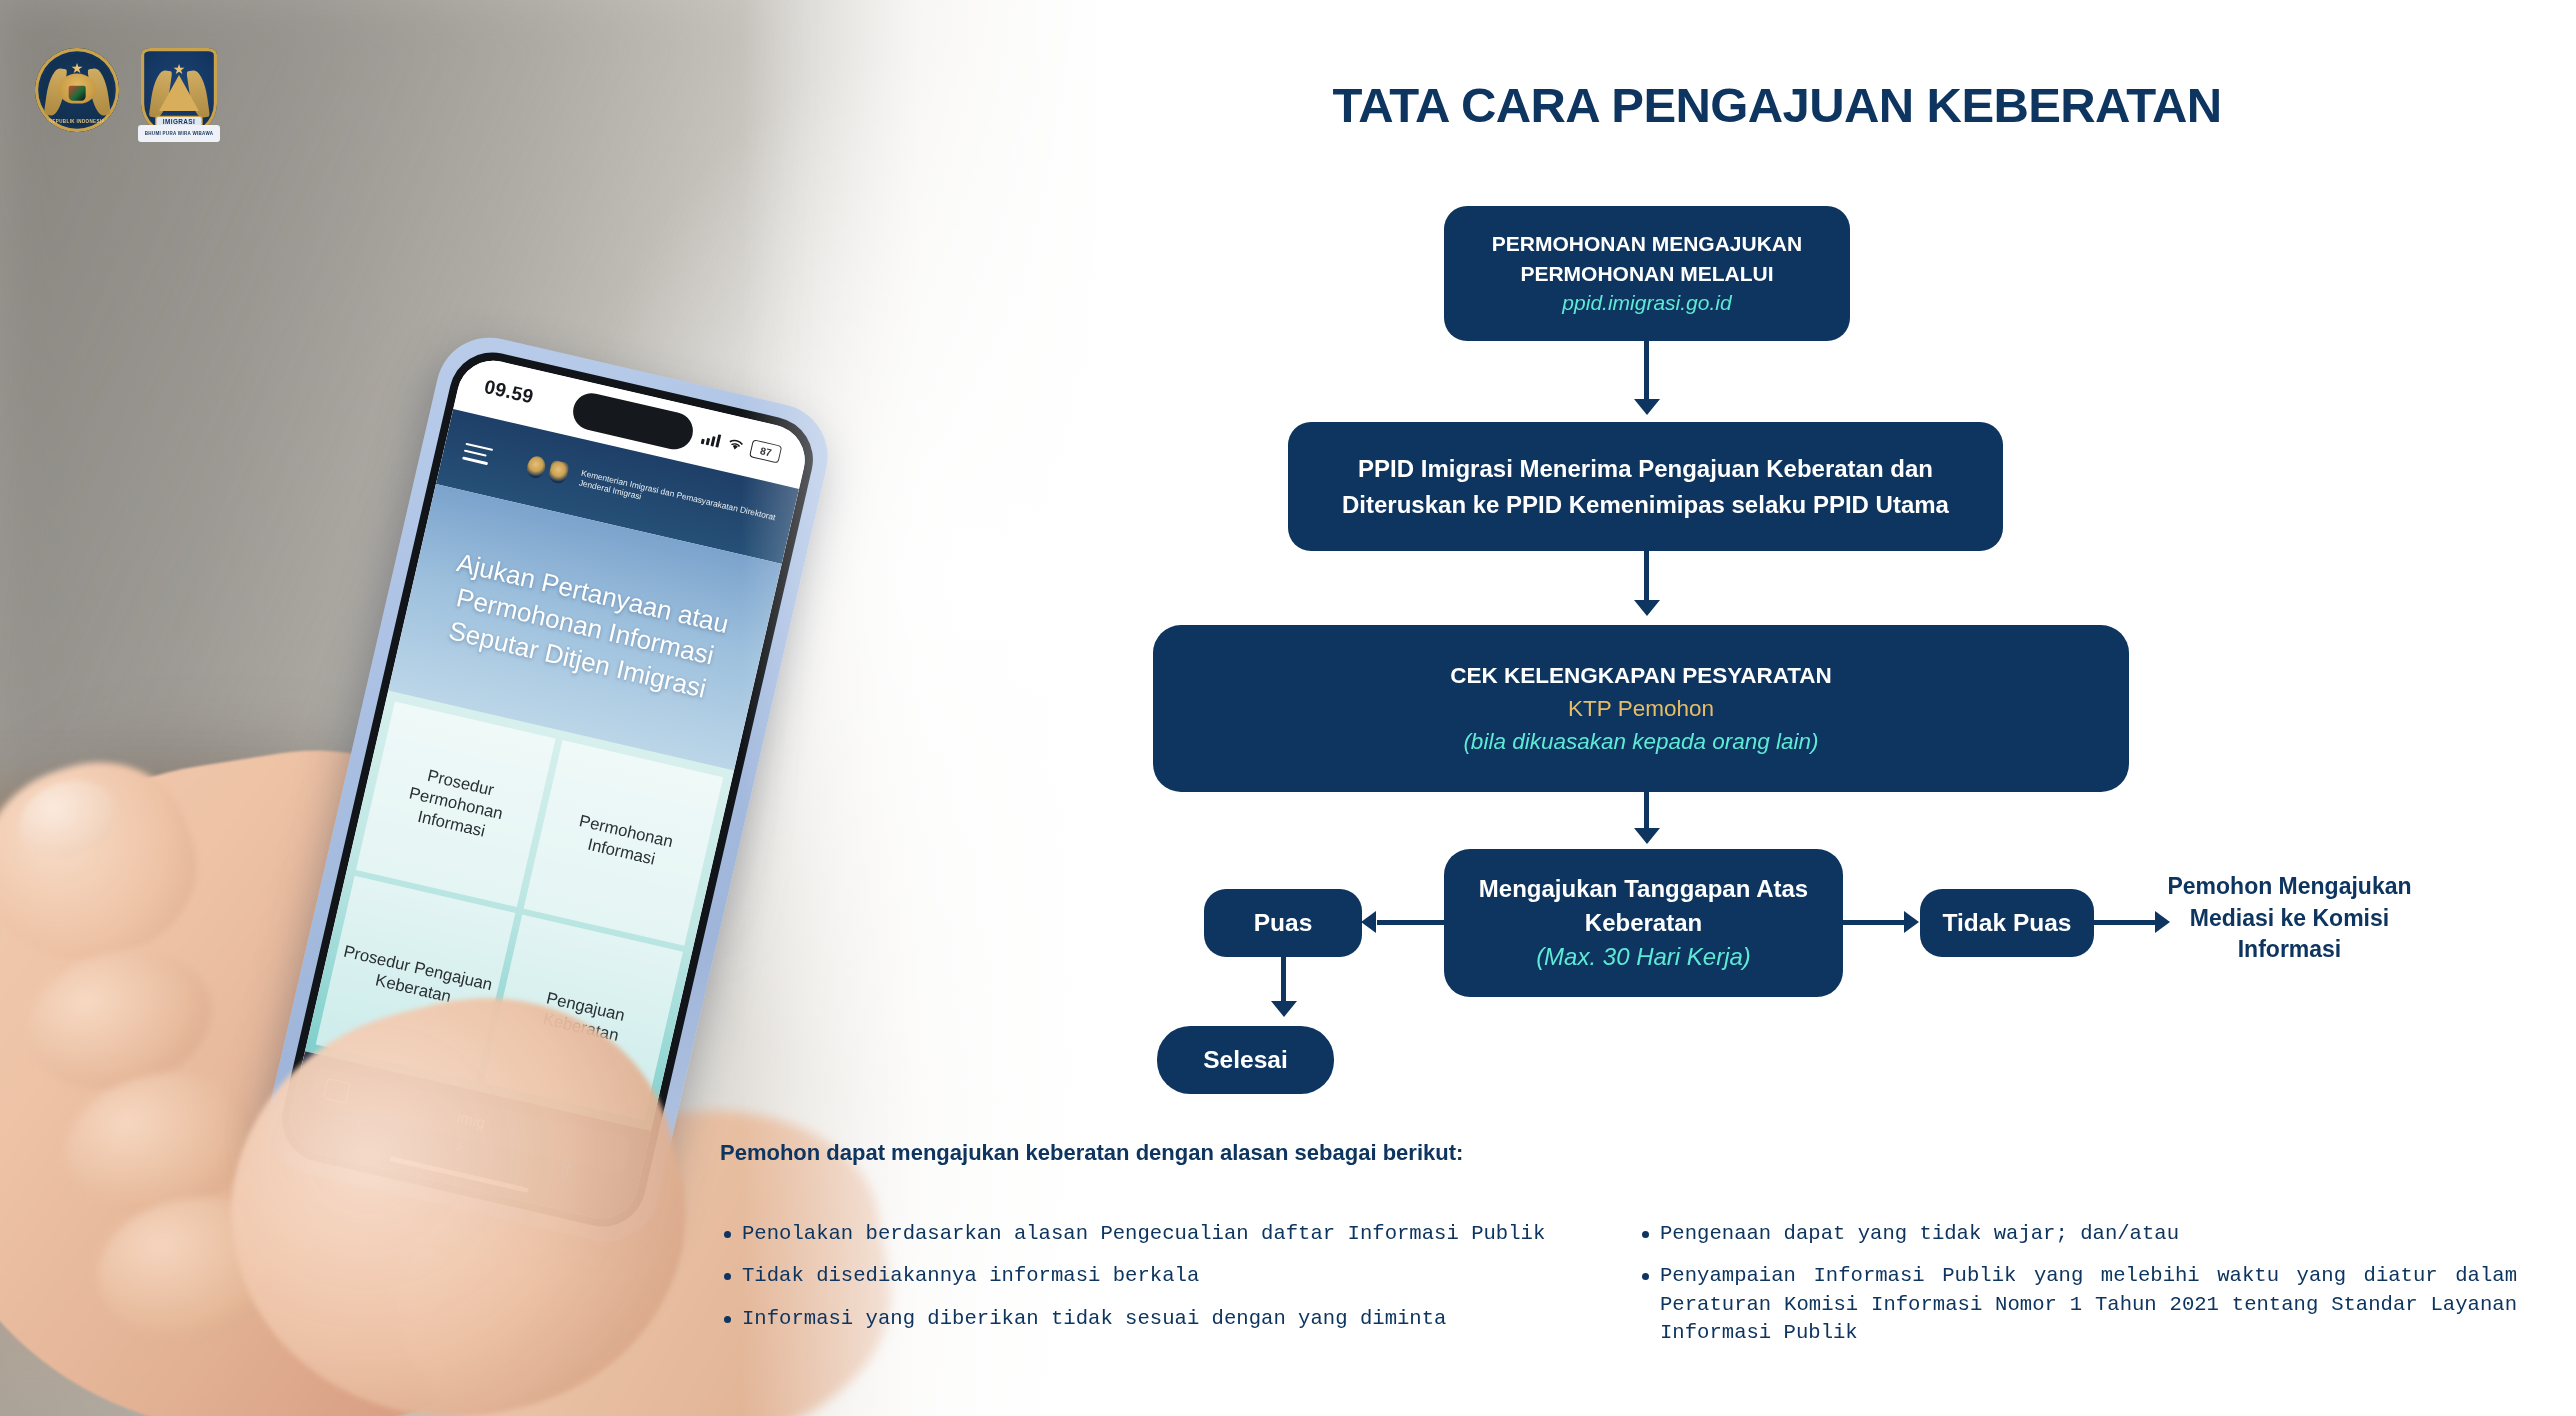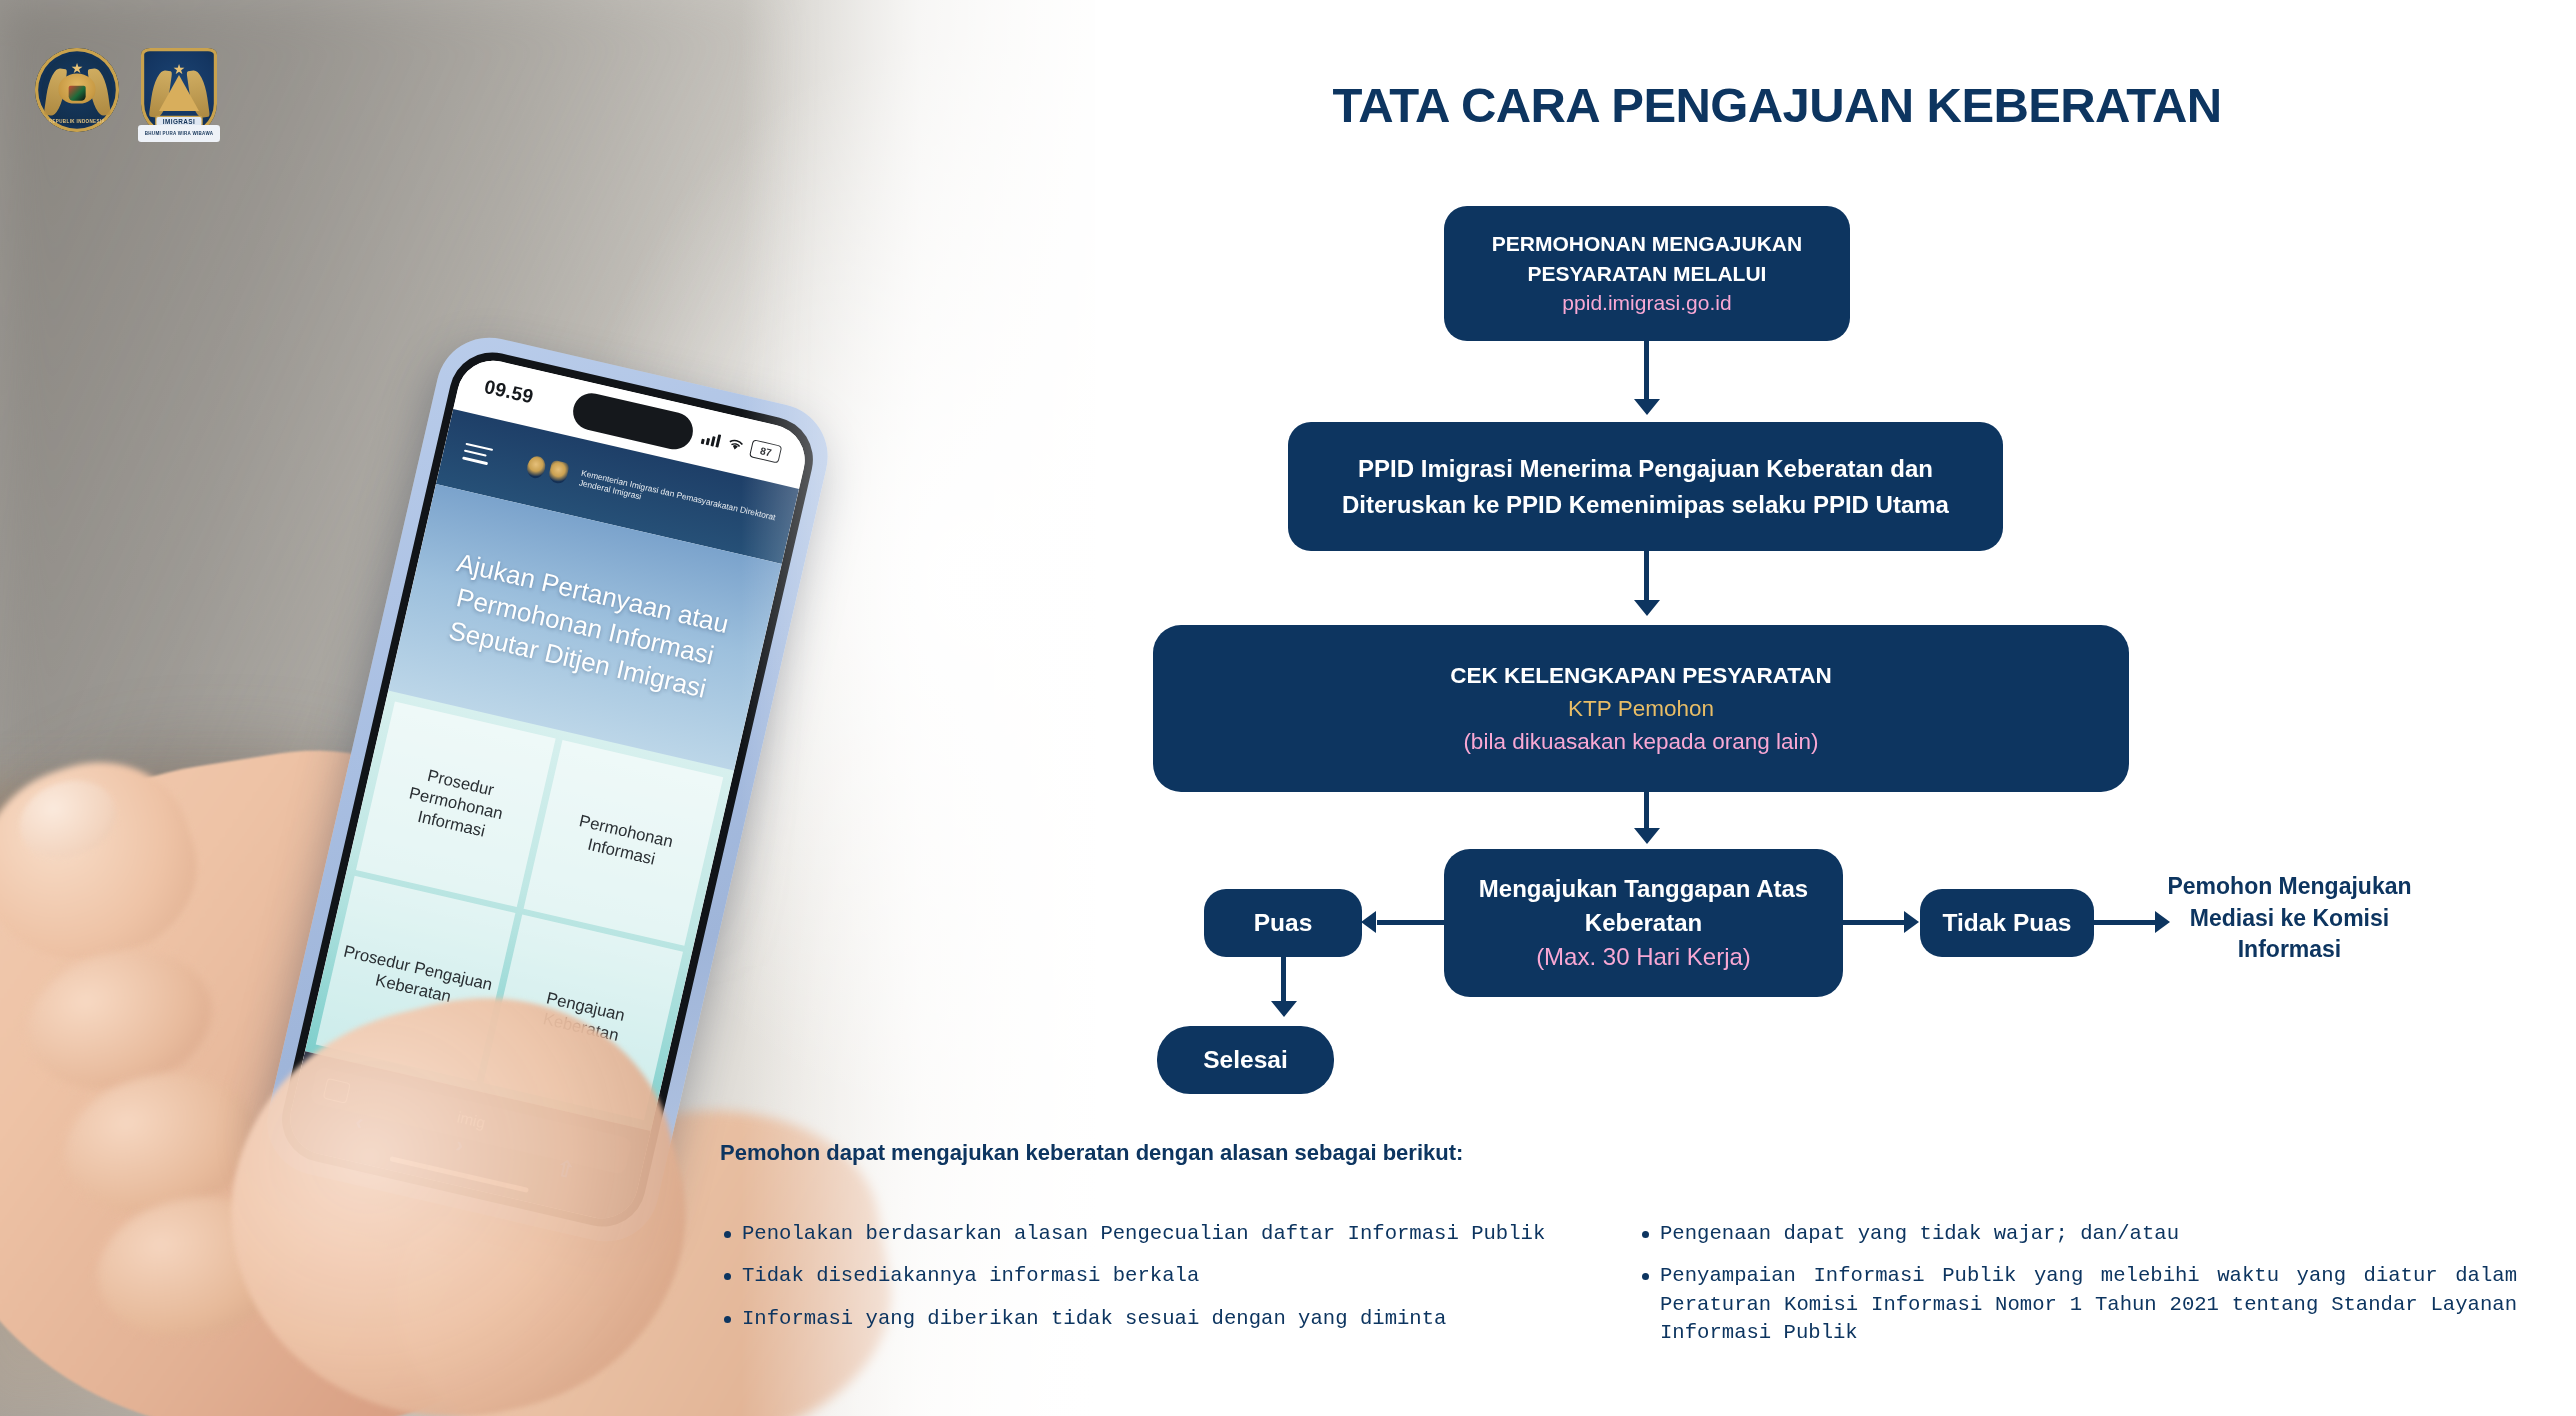--- a/index.html
+++ b/index.html
@@ -233,21 +233,21 @@
     font-size:49px;font-weight:bold;color:#0d3560;letter-spacing:-0.6px;
   }
 
   .node{
     position:absolute;background:#0d3560;color:#ffffff;
     display:flex;flex-direction:column;align-items:center;justify-content:center;
     text-align:center;box-sizing:border-box;
   }
   .node .ln{display:block;}
   .n-bold{font-weight:bold;}
-  .n-gold{color:#f9a8d4;}
+  .n-gold{color:#5eead4;font-style:italic;}
   .n-goldn{color:#e8bd66;}
 
   #node1{left:1444px;top:206px;width:406px;height:135px;border-radius:23px;font-size:21px;line-height:1.42;}
   #node2{left:1288px;top:422px;width:715px;height:129px;border-radius:23px;font-size:24px;line-height:1.5;}
   #node3{left:1153px;top:625px;width:976px;height:167px;border-radius:28px;font-size:22.5px;line-height:1.48;}
   #node4{left:1444px;top:849px;width:399px;height:148px;border-radius:26px;font-size:24px;line-height:1.42;}
   #nodePuas{left:1204px;top:889px;width:158px;height:68px;border-radius:22px;font-size:24.5px;font-weight:bold;}
   #nodeTidak{left:1920px;top:889px;width:174px;height:68px;border-radius:22px;font-size:24.5px;font-weight:bold;}
   #nodeSelesai{left:1157px;top:1026px;width:177px;height:68px;border-radius:33px;font-size:24.5px;font-weight:bold;}
 
@@ -405,21 +405,21 @@
         <div class="em-banner">IMIGRASI</div>
       </div>
       <div class="em-ribbon">BHUMI PURA WIRA WIBAWA</div>
     </div>
   </div>
 
   <div class="title">TATA CARA PENGAJUAN KEBERATAN</div>
 
   <div class="node" id="node1">
     <span class="ln n-bold">PERMOHONAN MENGAJUKAN</span>
-    <span class="ln n-bold">PESYARATAN MELALUI</span>
+    <span class="ln n-bold">PERMOHONAN MELALUI</span>
     <span class="ln n-gold">ppid.imigrasi.go.id</span>
   </div>
 
   <div class="arr-v" style="left:1644px;top:341px;height:62px;"></div>
   <div class="arr-head-d" style="left:1634px;top:399px;"></div>
 
   <div class="node" id="node2">
     <span class="ln n-bold">PPID Imigrasi Menerima Pengajuan Keberatan dan</span>
     <span class="ln n-bold">Diteruskan ke PPID Kemenimipas selaku PPID Utama</span>
   </div>

